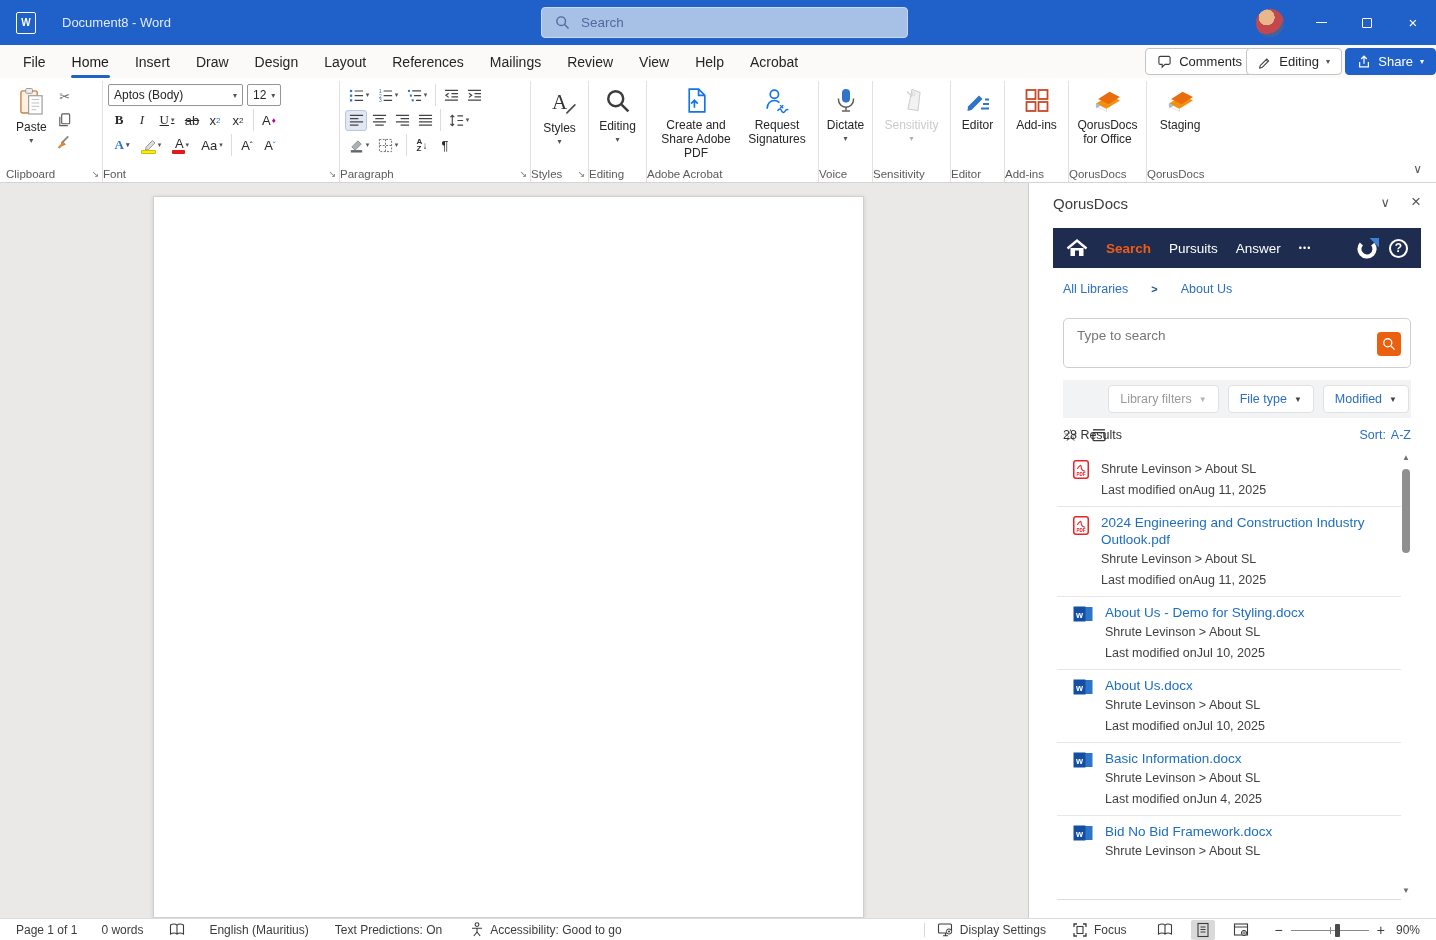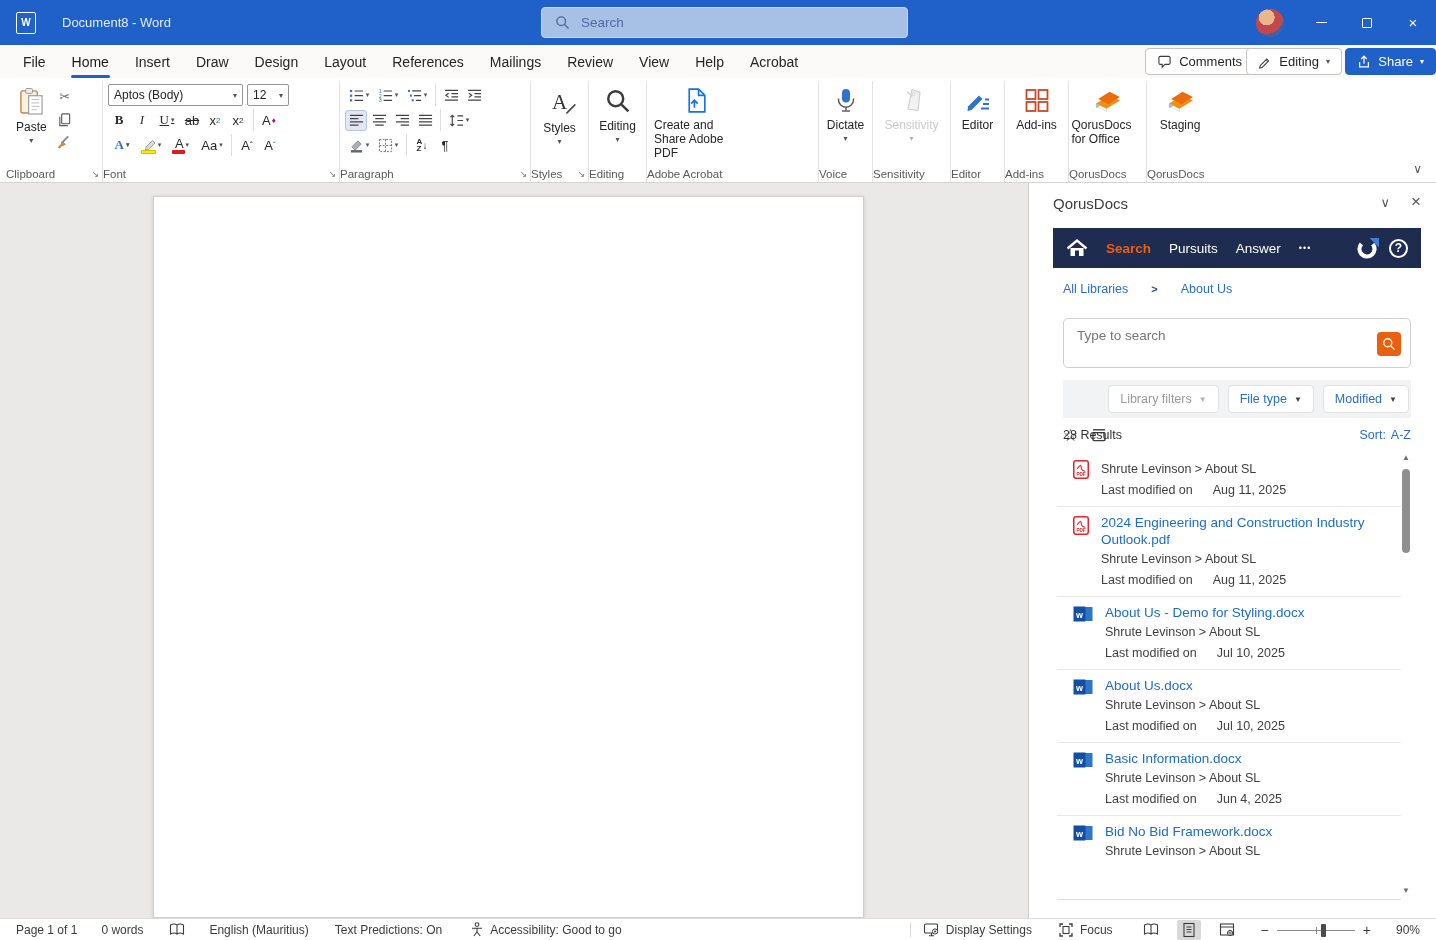--- a/index.html
+++ b/index.html
@@ -28,21 +28,21 @@
   .mbtn .caret{font-size:8px;color:#555}
   .mbtn.share{background:#1f61c8;border-color:#1f61c8;color:#fff}
   .mbtn.share .caret{color:#fff}
 
   
   .ribbon{position:absolute;left:0;top:78px;width:1436px;height:105px;background:#fff;border-bottom:1px solid #d6d3d0;display:flex;padding:3px 0 0 6px}
   .rgroup{position:relative;border-right:1px solid #e3e1df;padding:2px 5px 18px;flex:0 0 auto}
   .rgroup-label{position:absolute;left:0;right:0;bottom:2px;text-align:left;font-size:11.5px;color:#5a5a5a;white-space:nowrap}
   .launcher{position:absolute;right:3px;bottom:3px;font-size:9px;color:#777;cursor:pointer}
   .bigbtn{display:flex;flex-direction:column;align-items:center;border-radius:4px;padding:4px 5px 2px;cursor:pointer}
-  .bigbtn .lbl{margin-top:4px;font-size:12px;color:#262626;text-align:left;line-height:1.18;white-space:nowrap}
+  .bigbtn .lbl{margin-top:4px;font-size:12px;color:#262626;text-align:center;line-height:1.18;white-space:nowrap}
   .bigbtn .caret{font-size:8px;color:#555;margin-top:2px}
   .bigbtn.disabled{opacity:.45}
   .sb{min-width:22px;height:21px;display:inline-flex;align-items:center;justify-content:center;border-radius:3px;font-size:13px;color:#2a2a2a;cursor:pointer;position:relative}
   .sb .mini-caret{font-size:7px;color:#555;margin-left:2px}
   .sb.active{background:#e2e8f3;border:1px solid #b9c6e0}
   .vdiv{width:1px;height:22px;background:#dcdcdc;margin:0 3px;align-self:center}
   .frow{display:flex;align-items:center;margin-top:3px}
   .combo{height:22px;border:1px solid #979593;border-radius:2px;background:#fff;display:flex;align-items:center;font-size:12px;color:#242424;padding:0 5px;cursor:pointer}
   .combo .caret{margin-left:auto;font-size:8px;color:#555;padding-left:5px}
   .underbar{position:absolute;left:4px;bottom:2px;height:4px;border-radius:1px}
@@ -84,21 +84,21 @@
   .rh-cards{margin-left:13px;cursor:pointer}
   .rh-count{position:absolute;left:0;right:0;text-align:left;font-size:12.5px;color:#333}
   .rh-sort{margin-left:auto;font-size:12.5px;color:#2a6fc0;display:flex;gap:5px;cursor:pointer}
   .results{position:absolute;left:28px;top:268px;width:344px;height:449px;border-bottom:1px solid #dddddd;overflow:hidden}
   .ritem{position:relative;padding:7px 8px 9px 16px;display:flex;gap:12px;border-bottom:1px solid #e7e7e7;cursor:pointer}
   .ritem:last-child{border-bottom:none}
   .ricon{flex:0 0 auto;margin-top:2px}
   .rtext{min-width:0}
   .rtitle{font-size:13.5px;line-height:17px;color:#1d6ec2}
   .rpath{font-size:12.5px;color:#3f3f3f;margin-top:4px}
-  .rmod{font-size:12.5px;color:#3f3f3f;margin-top:7px;display:flex;gap:20px}
+  .rmod{font-size:12.5px;color:#3f3f3f;margin-top:7px;display:flex;gap:0}
   .pscroll{position:absolute;left:371px;top:270px;width:12px;height:442px}
   .pscroll .arr{position:absolute;left:0;width:12px;text-align:center;font-size:8px;color:#707070;cursor:pointer}
   .pscroll .thumb{position:absolute;left:2px;top:16px;width:8px;height:84px;background:#8f8f8f;border-radius:5px;cursor:grab}
 
   
   .statusbar{position:absolute;left:0;top:918px;width:1436px;height:22px;background:#fff;border-top:1px solid #dedcda;display:flex;align-items:center;font-size:12px;color:#3c3c3c}
   .stitem{display:flex;align-items:center;gap:6px;cursor:pointer;white-space:nowrap}
   .sb-sep{width:1px;height:14px;background:#d8d8d8}
   .viewbtn{width:24px;height:20px;display:flex;align-items:center;justify-content:center;cursor:pointer;border-radius:2px}
   .viewbtn.active{background:#d9d9d9}
@@ -406,21 +406,21 @@
       <div class="rgroup-label">Clipboard</div>
       <div class="launcher">↘</div>
     </div>
 
     <div class="rgroup" style="width:237px">
       <div class="frow" style="gap:4px;margin-top:1px">
         <div class="combo" style="width:135px">
           <span>Aptos (Body)</span>
           <span class="caret">▾</span>
         </div>
-        <div class="combo" style="width:42px">
+        <div class="combo" style="width:34px">
           <span>12</span>
           <span class="caret">▾</span>
         </div>
       </div>
       <div class="frow" style="gap:1px">
         <div class="sb glyph-b">
             <span>B</span>
           </div>
         <div class="sb glyph-i">
             <span>I</span>
@@ -597,20 +597,26 @@
       <div class="rgroup-label">Editing</div>
     </div>
 
     <div class="rgroup" style="width:172px">
       <div style="display:flex">
         <div class="bigbtn" style="width:88px">
           <svg width="27" height="27">
               <use href="#s-pdfdoc"></use>
             </svg>
           <span class="lbl" style="white-space:normal;width:84px">Create and Share Adobe PDF</span>
+        </div>
+        <div class="bigbtn" style="width:74px">
+          <svg width="27" height="27">
+              <use href="#s-sign"></use>
+            </svg>
+          <span class="lbl" style="white-space:normal;width:72px">Request Signatures</span>
         </div>
       </div>
       <div class="rgroup-label">Adobe Acrobat</div>
     </div>
 
     <div class="rgroup" style="width:54px">
       <div class="bigbtn">
         <svg width="26" height="27">
             <use href="#s-mic"></use>
           </svg>
@@ -875,16 +881,16 @@
           <use href="#s-web"></use>
         </svg>
       </span>
     <span class="stitem" style="margin-left:22px;font-size:14px">−</span>
     <span class="zoomtrack" style="margin-left:8px">
       <span class="line"></span>
         <span class="tick"></span>
       <span class="knob"></span>
     </span>
     <span class="stitem" style="margin-left:8px;font-size:14px">+</span>
-    <span class="stitem" style="margin-left:25px;margin-right:16px">90%</span>
+    <span class="stitem" style="margin-left:11px;margin-right:16px">90%</span>
   </div>
 
 </div>
 
 </body></html>

